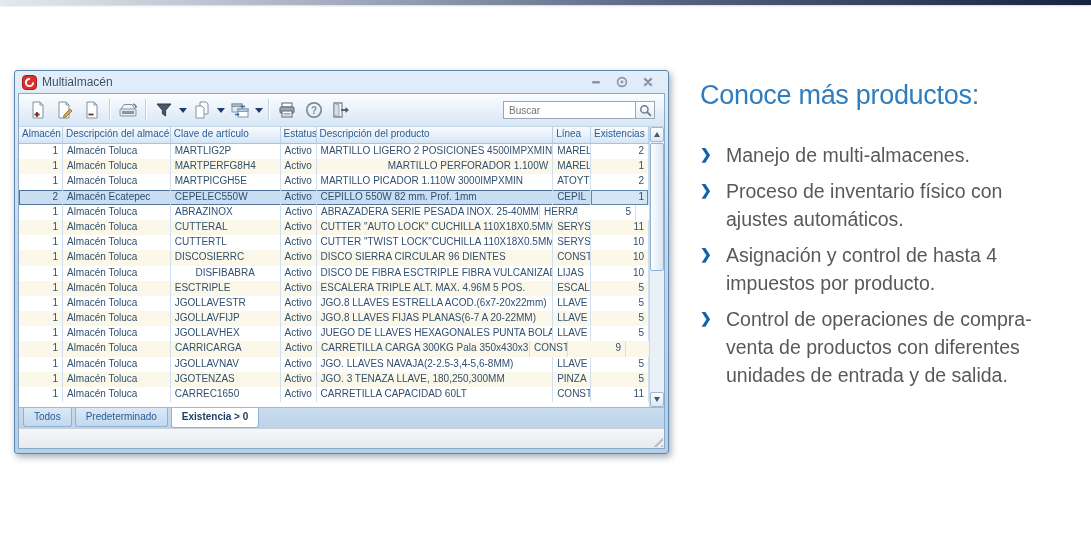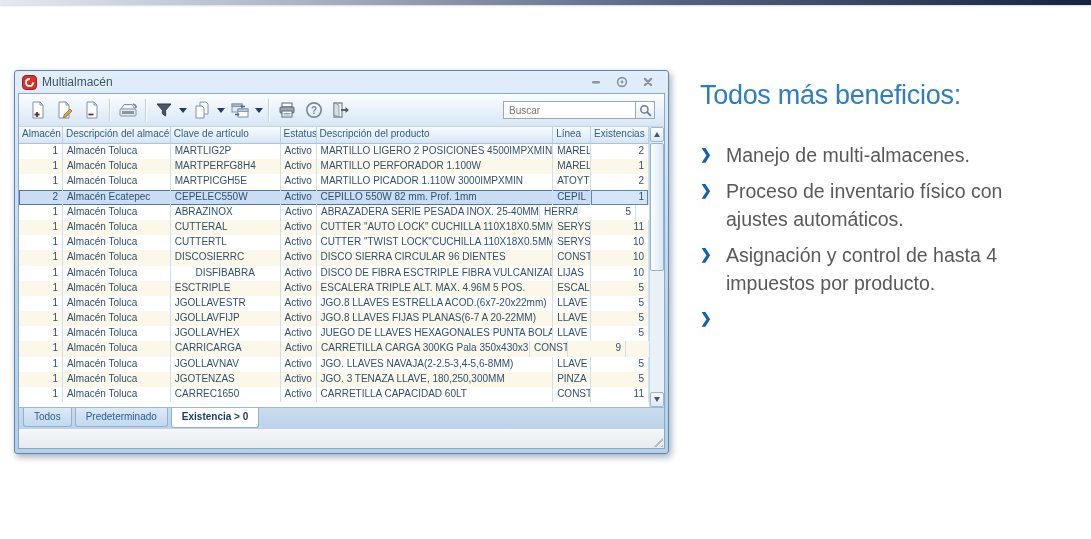--- a/index.html
+++ b/index.html
@@ -242,21 +242,21 @@
               <div class="td" style="width: 36px; text-align: left;">Activo</div>
               <div class="td" style="width: 237px; text-align: left;">MARTILLO LIGERO 2 POSICIONES 4500IMPXMIN</div>
               <div class="td" style="width: 38px; text-align: left;">MAREL</div>
               <div class="td" style="width: 58px; text-align: right;">2</div>
             </div>
             <div class="tr alt">
               <div class="td" style="width: 44px; text-align: right;">1</div>
               <div class="td" style="width: 108px; text-align: left;">Almacén Toluca</div>
               <div class="td" style="width: 110px; text-align: left;">MARTPERFG8H4</div>
               <div class="td" style="width: 36px; text-align: left;">Activo</div>
-              <div class="td" style="width: 237px; text-align: left;">MARTILLO PERFORADOR  1.100W</div>
+              <div class="td" style="width: 237px; text-align: right;">MARTILLO PERFORADOR  1.100W</div>
               <div class="td" style="width: 38px; text-align: left;">MAREL</div>
               <div class="td" style="width: 58px; text-align: right;">1</div>
             </div>
             <div class="tr">
               <div class="td" style="width: 44px; text-align: right;">1</div>
               <div class="td" style="width: 108px; text-align: left;">Almacén Toluca</div>
               <div class="td" style="width: 110px; text-align: left;">MARTPICGH5E</div>
               <div class="td" style="width: 36px; text-align: left;">Activo</div>
               <div class="td" style="width: 237px; text-align: left;">MARTILLO PICADOR 1.110W 3000IMPXMIN</div>
               <div class="td" style="width: 38px; text-align: left;">ATOYT</div>
@@ -407,31 +407,32 @@
       <span class="tab active">Existencia &gt; 0</span>
     </div>
 
     <div class="statusbar">
       <span class="grip"></span>
     </div>
   </div>
 </div>
 
 <div class="benefits">
-  <h1>Todos más beneficios:</h1>
+  <h1>Conoce más productos:</h1>
   <ul class="blist">
     <li class="bitem">
       <span class="chev">❯</span>
       <span class="btext">Manejo de multi-almacenes.</span>
     </li>
     <li class="bitem">
       <span class="chev">❯</span>
       <span class="btext">Proceso de inventario físico con ajustes automáticos.</span>
     </li>
     <li class="bitem">
       <span class="chev">❯</span>
       <span class="btext">Asignación y control de hasta 4 impuestos por producto.</span>
     </li>
     <li class="bitem">
       <span class="chev">❯</span>
+      <span class="btext">Control de operaciones de compra-venta de productos con diferentes unidades de entrada y de salida.</span>
     </li>
   </ul>
 </div>
 
 </body></html>

